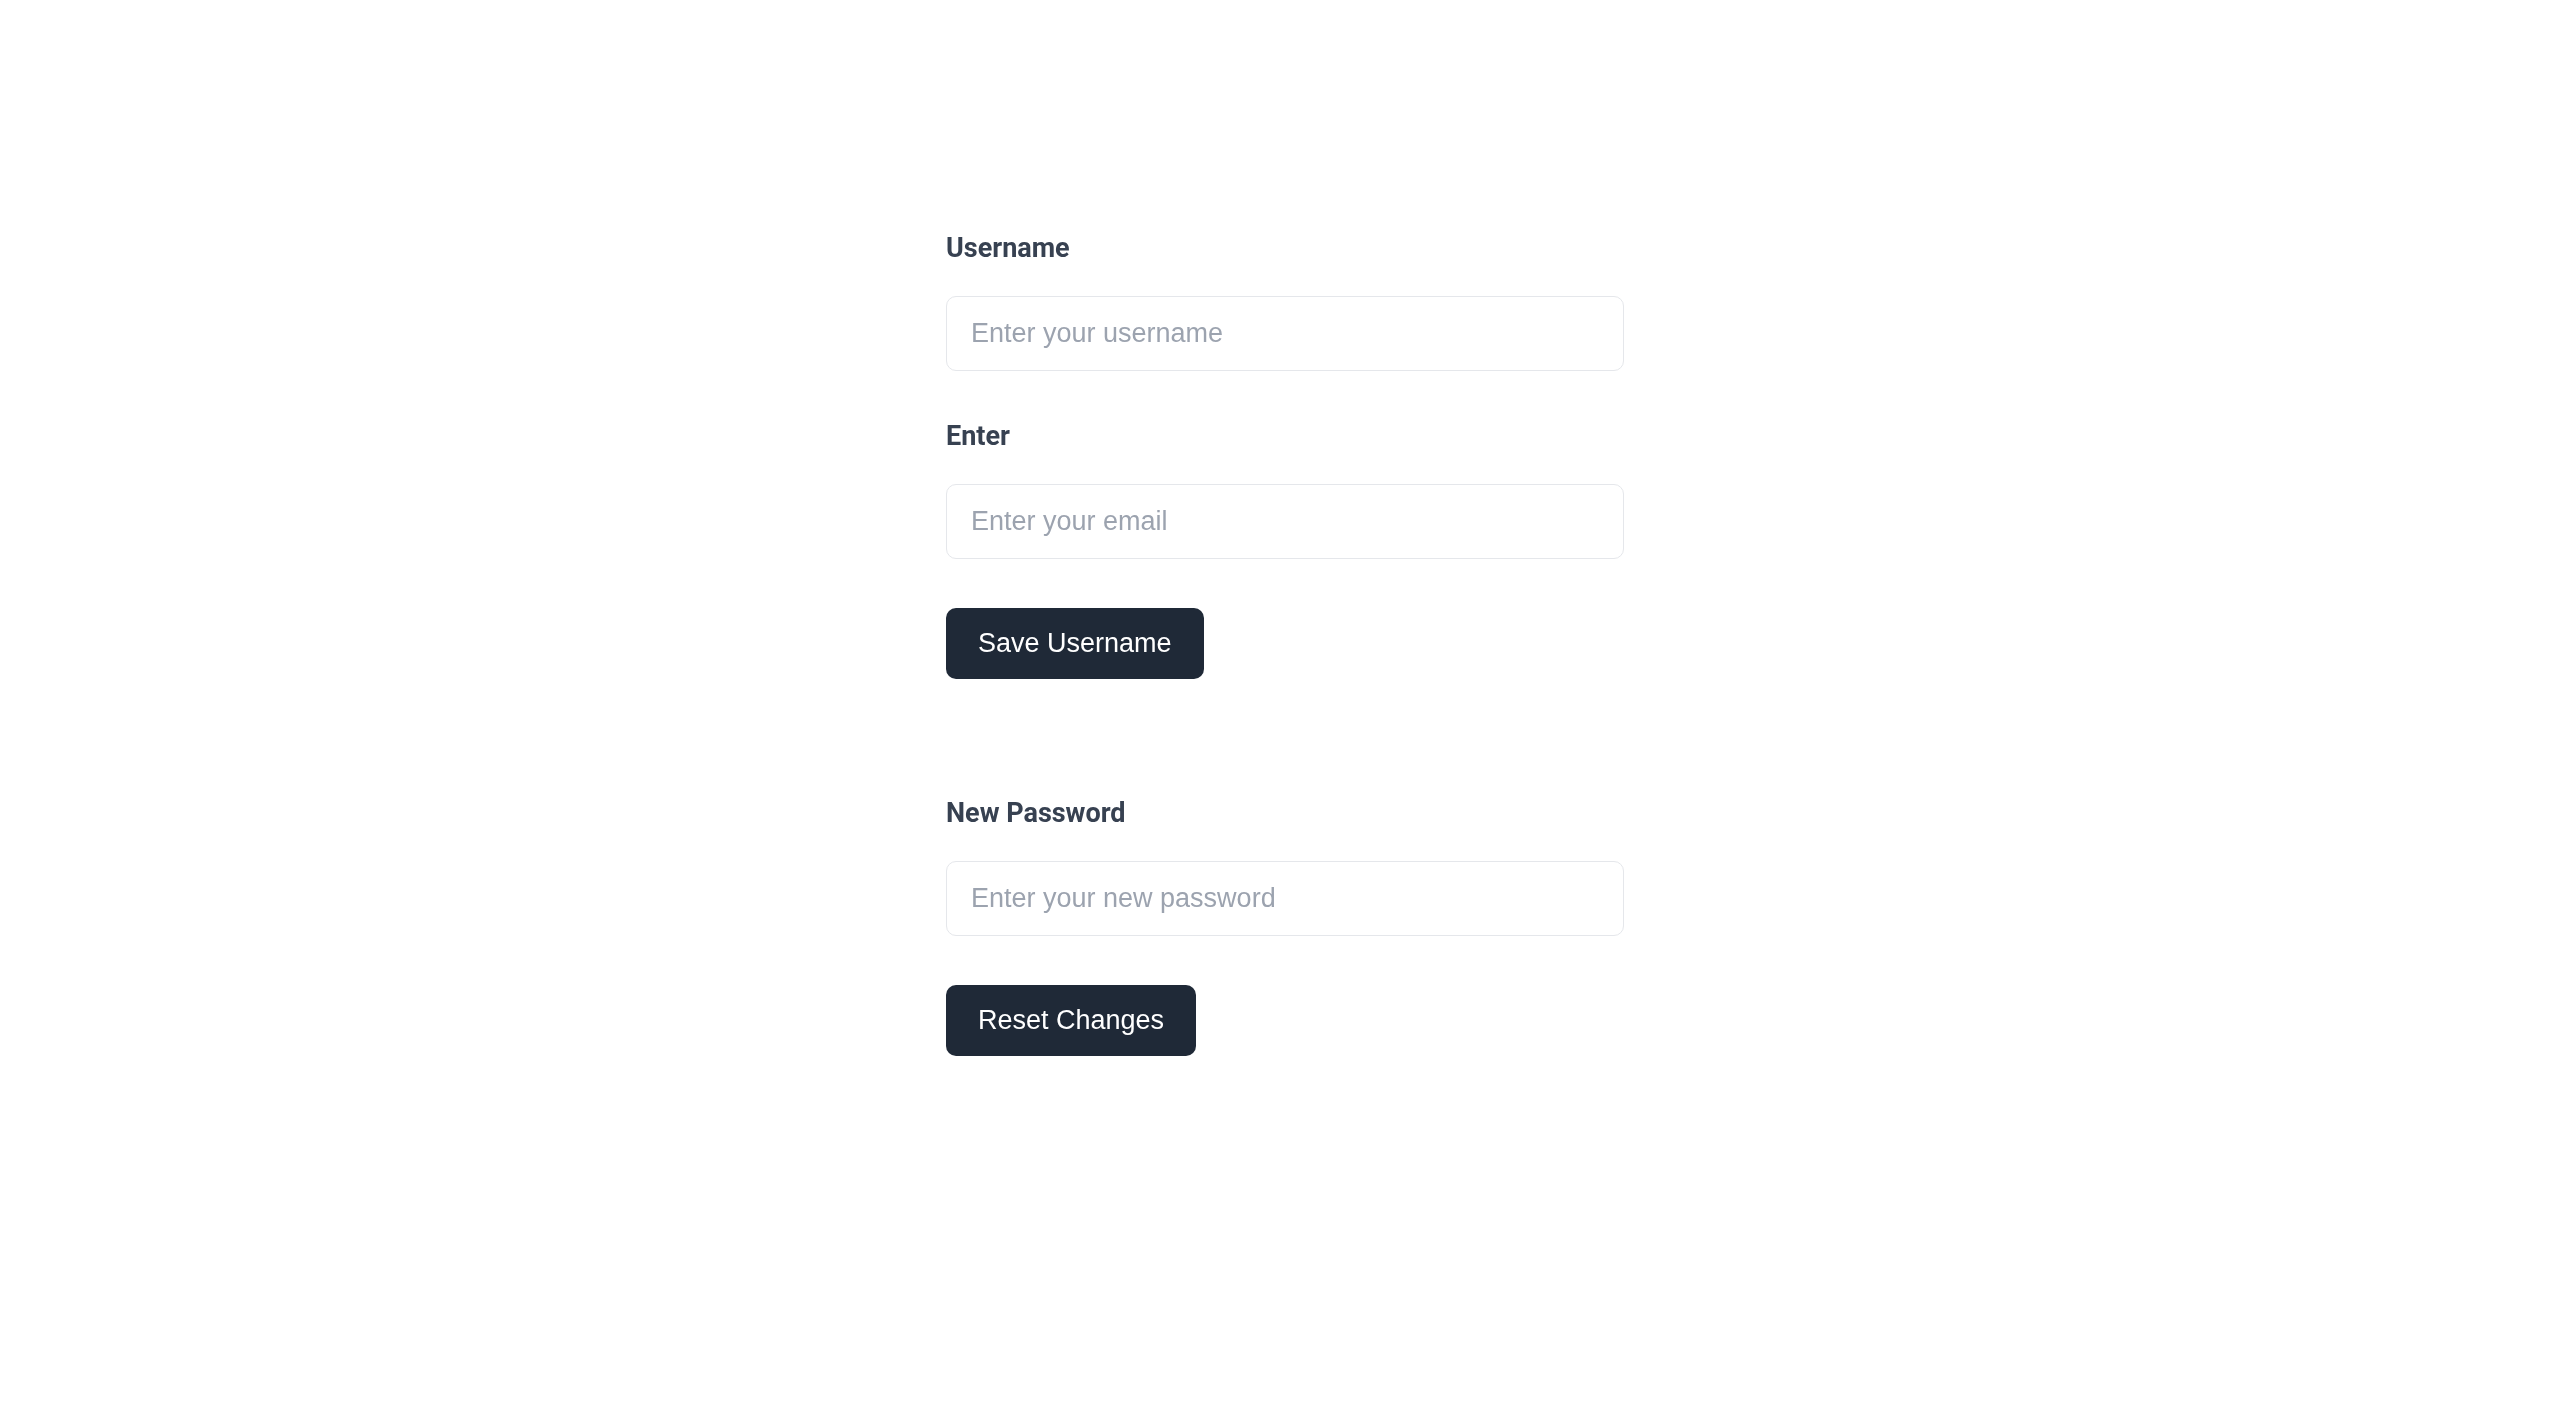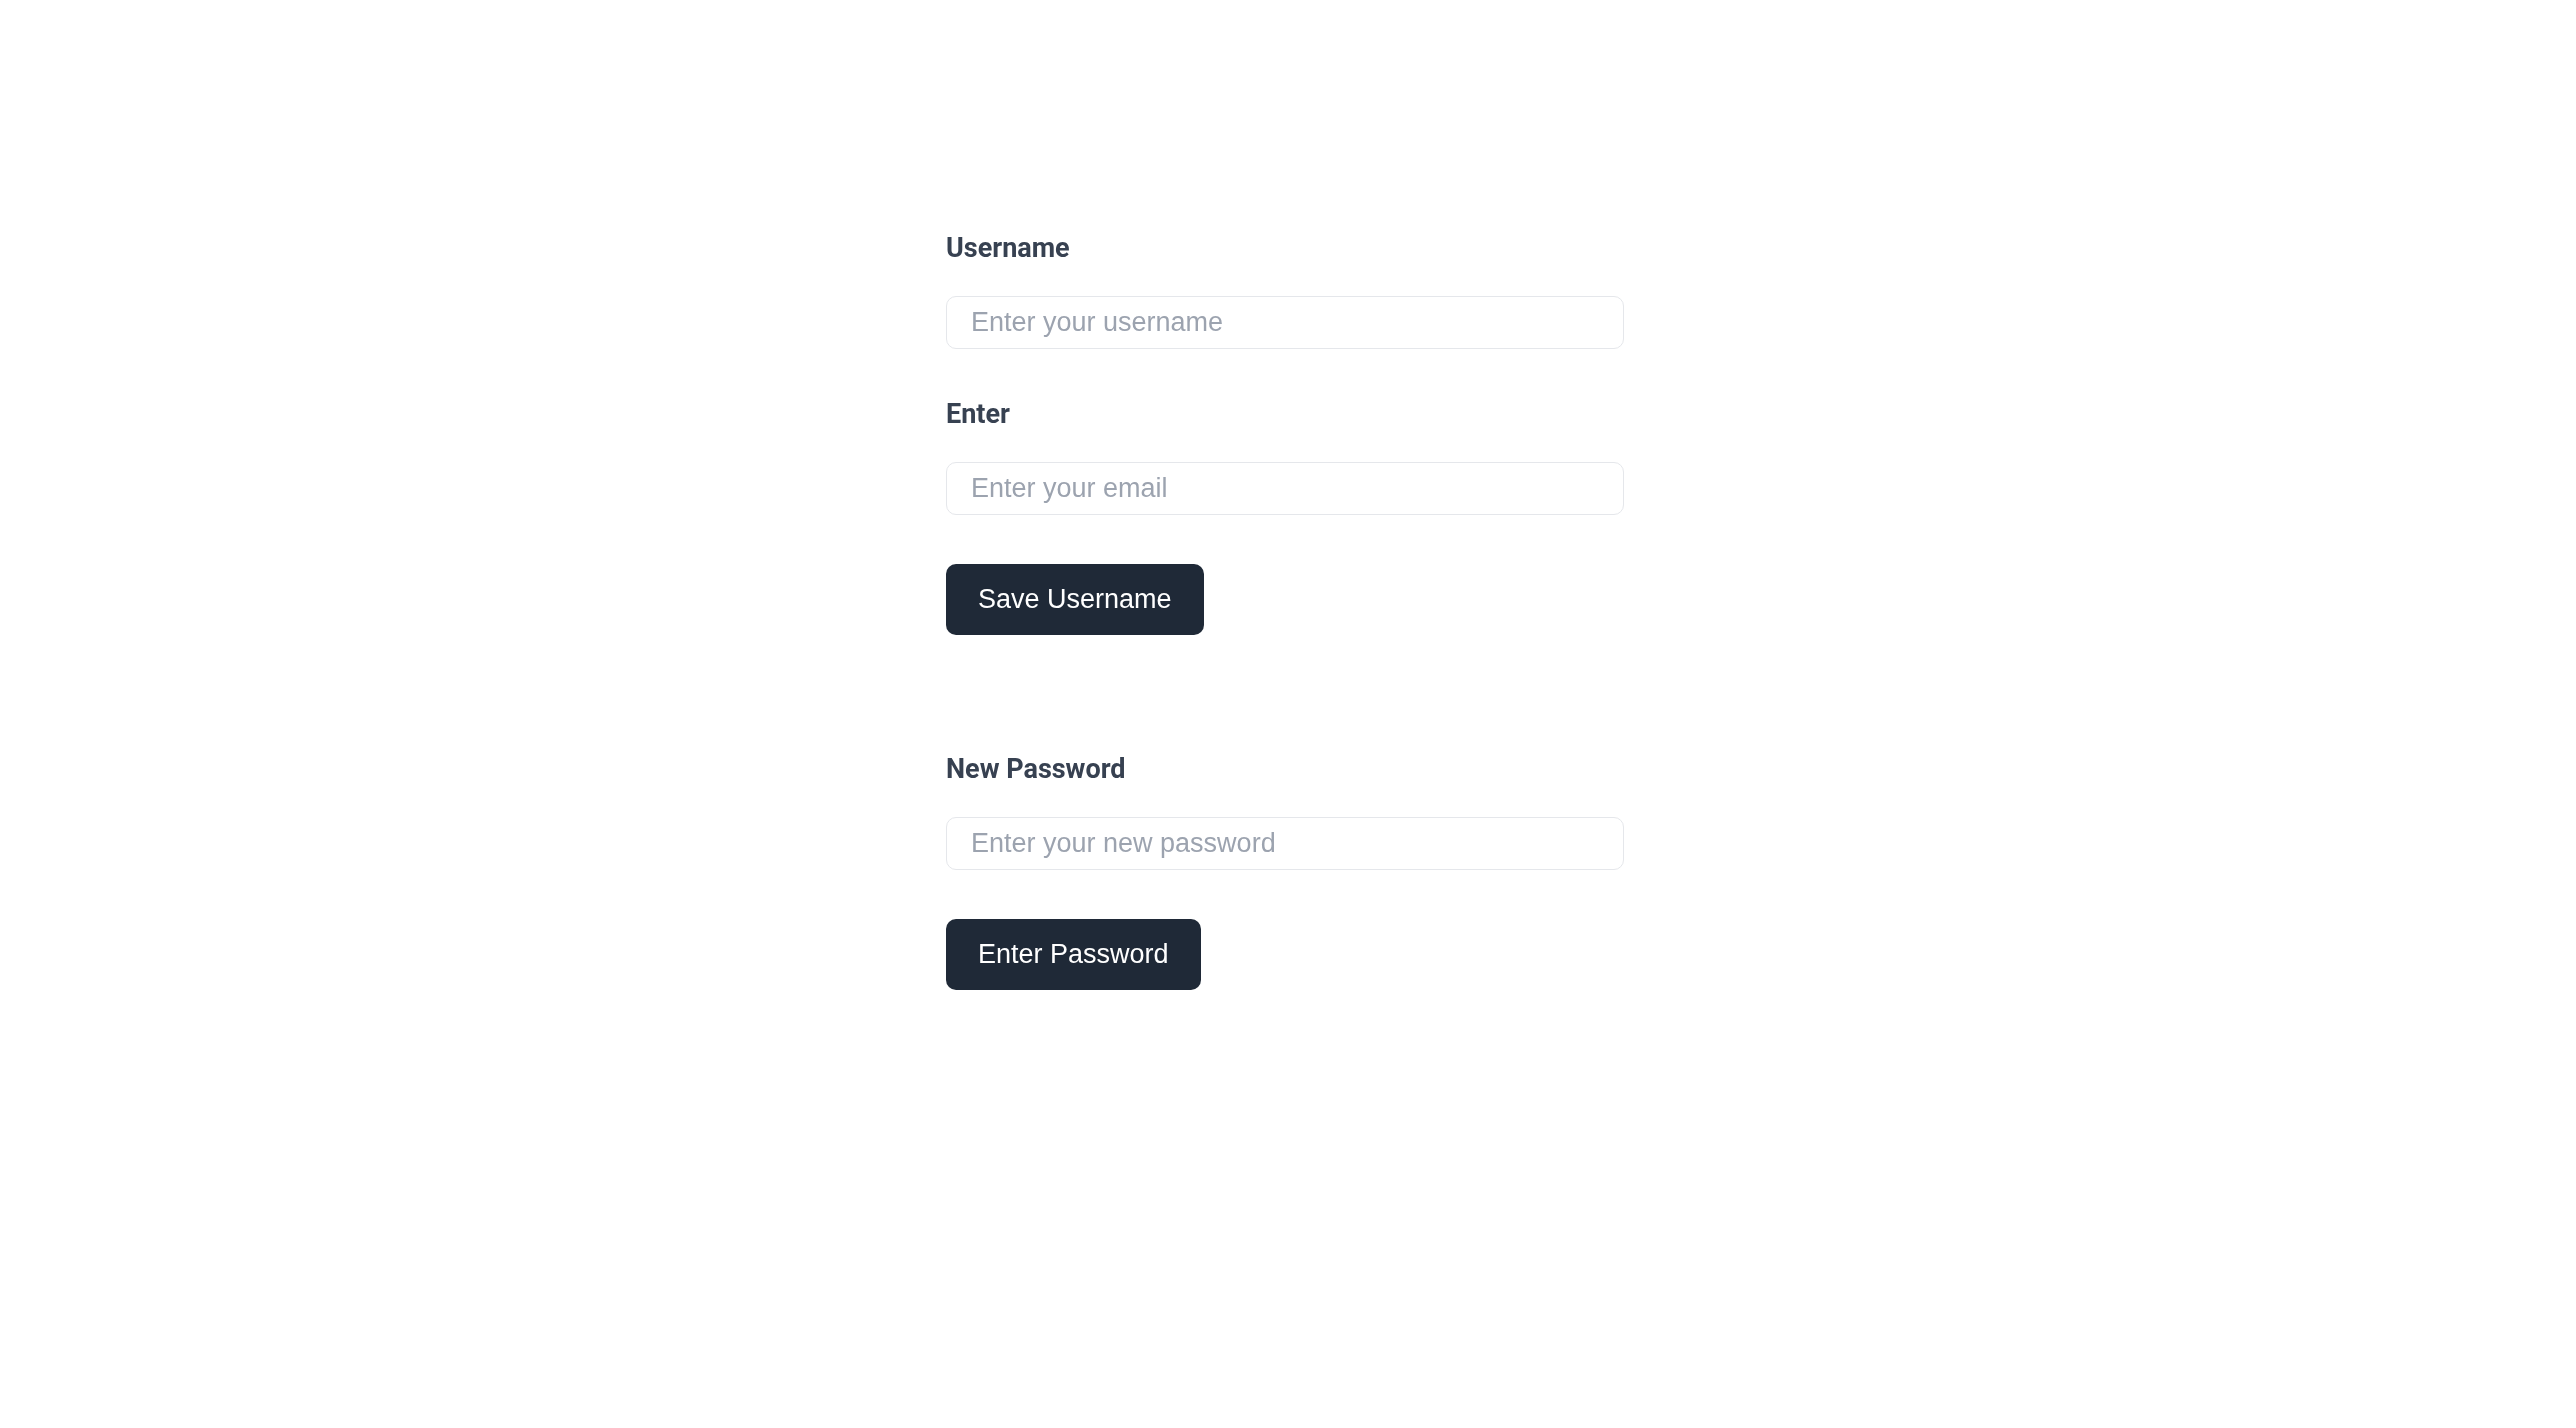--- a/index.html
+++ b/index.html
@@ -33,21 +33,21 @@
     .label {
       display: block;
       font-size: 27px;
       color: #374151;
       font-weight: 700;
       margin-bottom: 32px;
     }
     
     .input {
       width: 678px;
-      height: 53px;
+      height: 75px;
       padding: 0 24px;
       font-size: 27px;
       color: #374151;
       border: 1.5px solid #e5e7eb;
       border-radius: 10px;
       background: #ffffff;
       outline: none;
     }
     
     .input::placeholder {
@@ -91,17 +91,17 @@
   </div>
 
   <div class="form-section section-gap">
     
     
     <div class="form-group">
       <label class="label">New Password</label>
       <input type="password" class="input" placeholder="Enter your new password" style="">
     </div>
     
-    <button class="button">Enter Password</button>
+    <button class="button">Reset Changes</button>
   </div>
 
 </div>
 
 
 </body></html>

